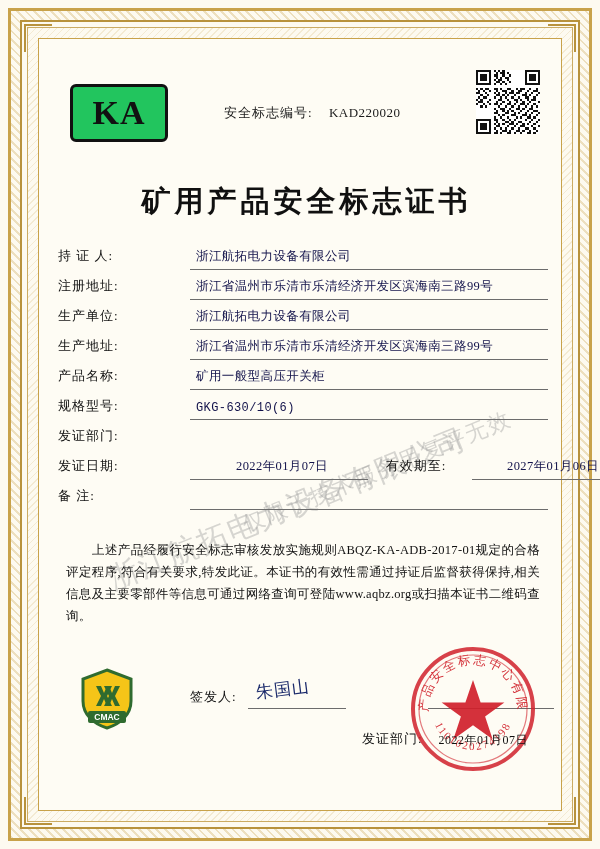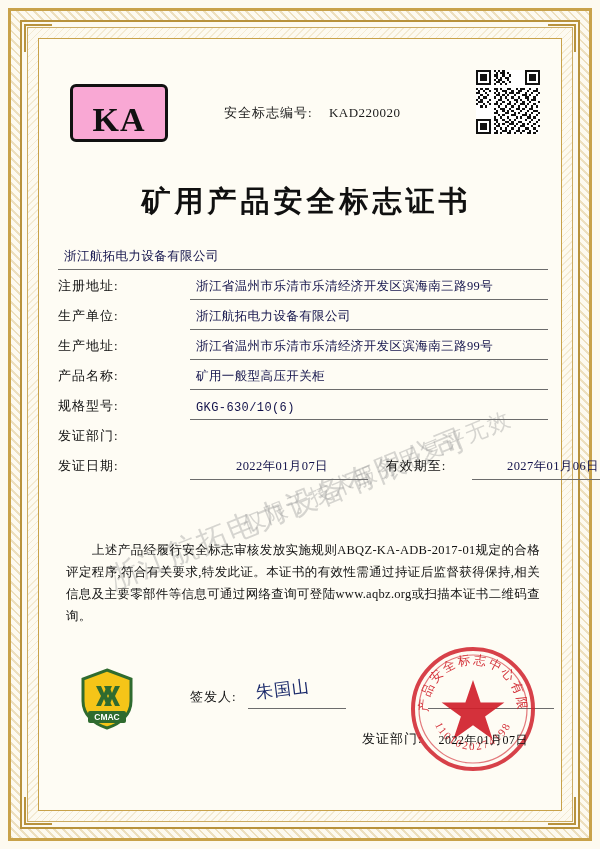--- a/index.html
+++ b/index.html
@@ -64,25 +64,25 @@
     left: 42px; top: 42px; right: 42px; bottom: 42px;
   }
 
   
   .ka-logo {
     position: absolute;
     left: 28px;
     top: 42px;
     width: 92px;
     height: 52px;
-    background: #f9a8d4;
+    background: #22c55e;
     border: 3px solid #111;
     border-radius: 6px;
     display: flex;
-    align-items: flex-end;
+    align-items: center;
     justify-content: center;
   }
   .ka-logo span {
     font-family: "Liberation Serif", serif;
     font-weight: bold;
     font-size: 34px;
     color: #111;
     letter-spacing: 1px;
   }
 
@@ -537,20 +537,21 @@
     <div class="serial">
       <span>安全标志编号:</span>
       <span class="value">KAD220020</span>
     </div>
 
     <div class="title">矿用产品安全标志证书</div>
 
     <div class="fields">
 
       <div class="row">
+        <div class="label">持 证 人:</div>
         <div class="val-wrap">浙江航拓电力设备有限公司</div>
       </div>
 
       <div class="row">
         <div class="label">注册地址:</div>
         <div class="val-wrap">浙江省温州市乐清市乐清经济开发区滨海南三路99号</div>
       </div>
 
       <div class="row">
         <div class="label">生产单位:</div>
@@ -577,20 +578,24 @@
         <div class="label">发证部门:</div>
       </div>
 
       <div class="row dual">
         <div class="label">发证日期:</div>
         <div class="val-wrap first">2022年01月07日</div>
         <div class="mid-label">有效期至:</div>
         <div class="val-wrap second">2027年01月06日</div>
       </div>
 
+      <div class="row">
+        <div class="label">备    注:</div>
+        <div class="val-wrap"></div>
+      </div>
 
     </div>
 
     <div class="statement">上述产品经履行安全标志审核发放实施规则ABQZ-KA-ADB-2017-01规定的合格评定程序,符合有关要求,特发此证。本证书的有效性需通过持证后监督获得保持,相关信息及主要零部件等信息可通过网络查询可登陆www.aqbz.org或扫描本证书二维码查询。</div>
 
     <div class="sign-row">
 
       <div class="cmac-badge">
         <svg width="54" height="62" viewBox="0 0 54 62">
           <path d="M27 2 L51 11 L51 33 C51 47 40 56 27 60 C14 56 3 47 3 33 L3 11 Z" fill="#f5c518" stroke="#2f6b2f" stroke-width="3"></path>

